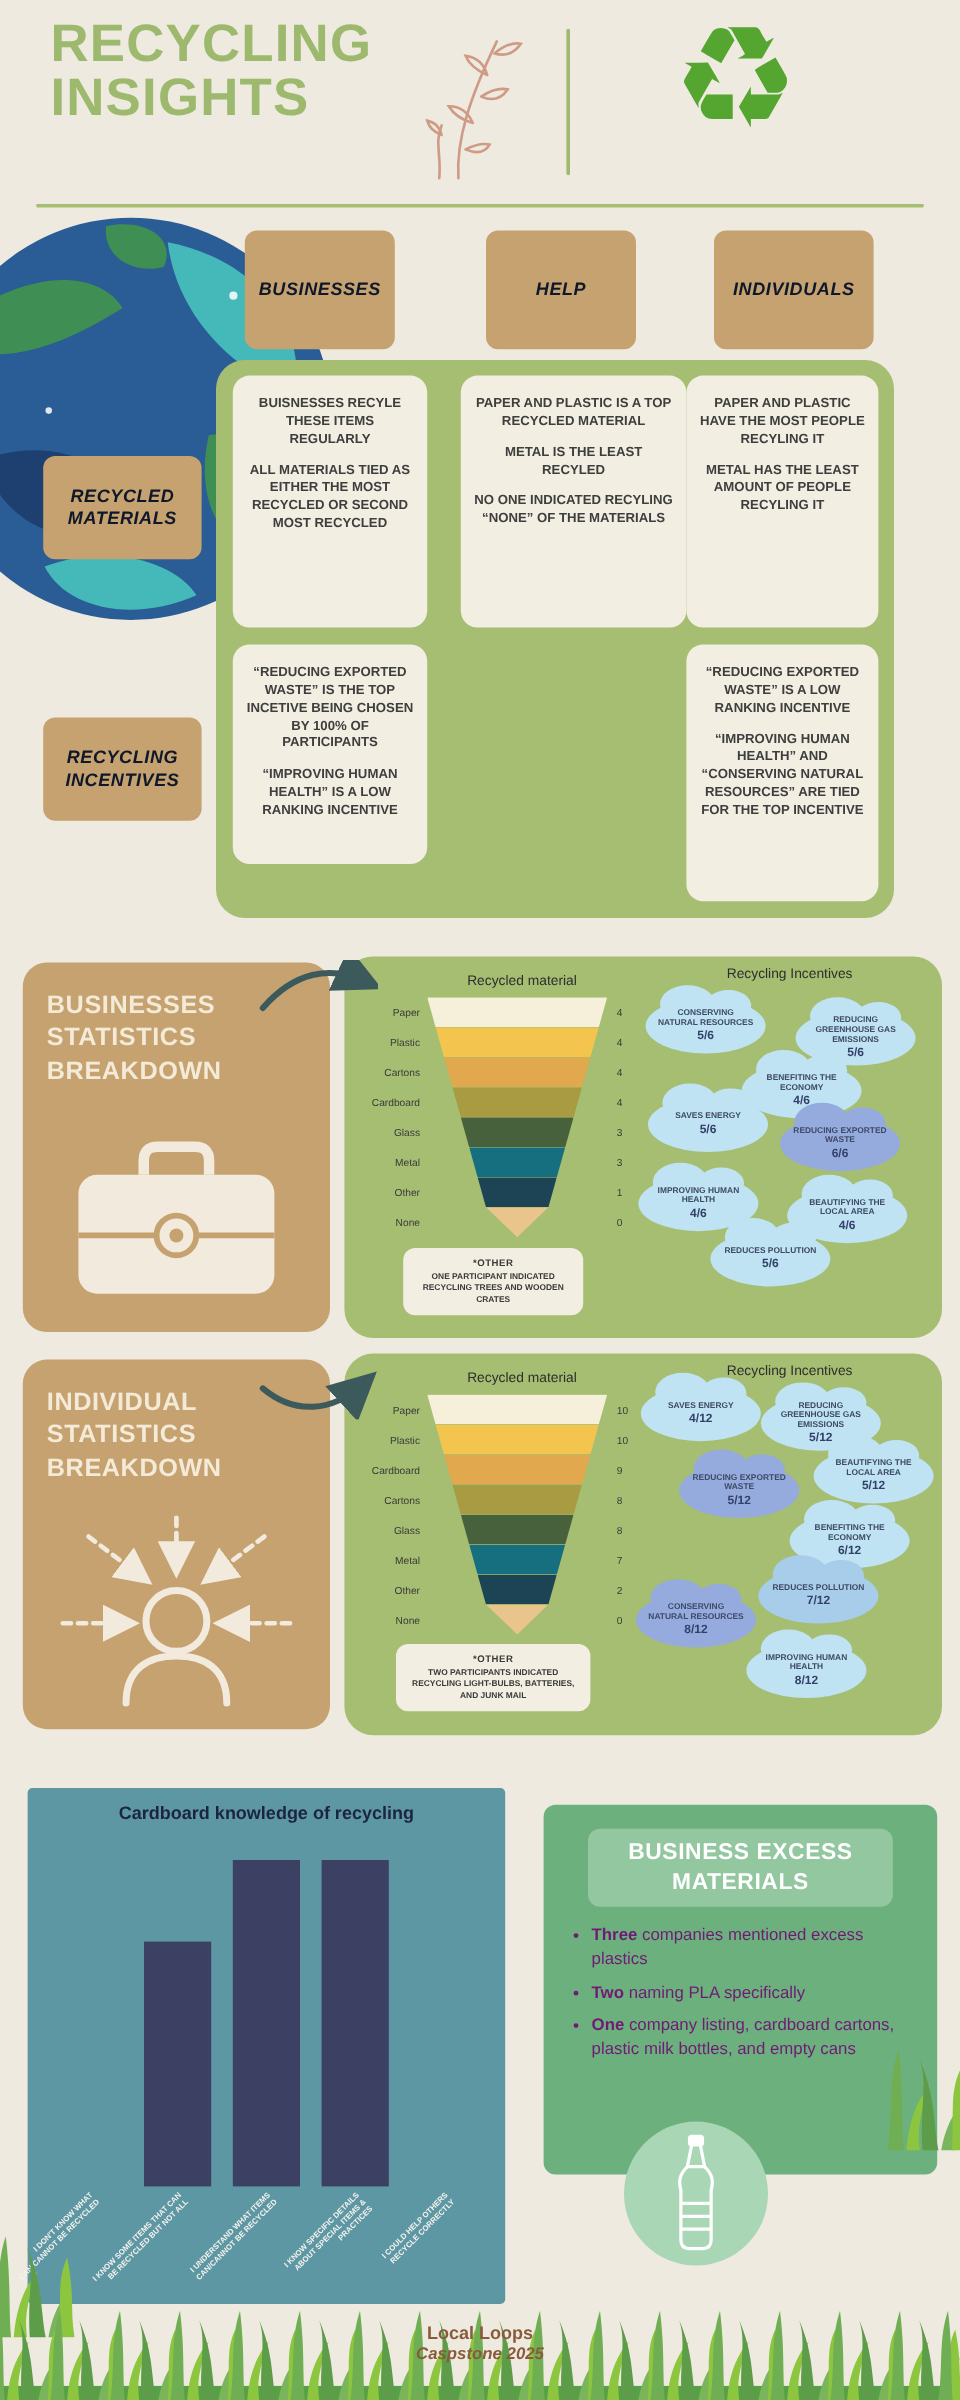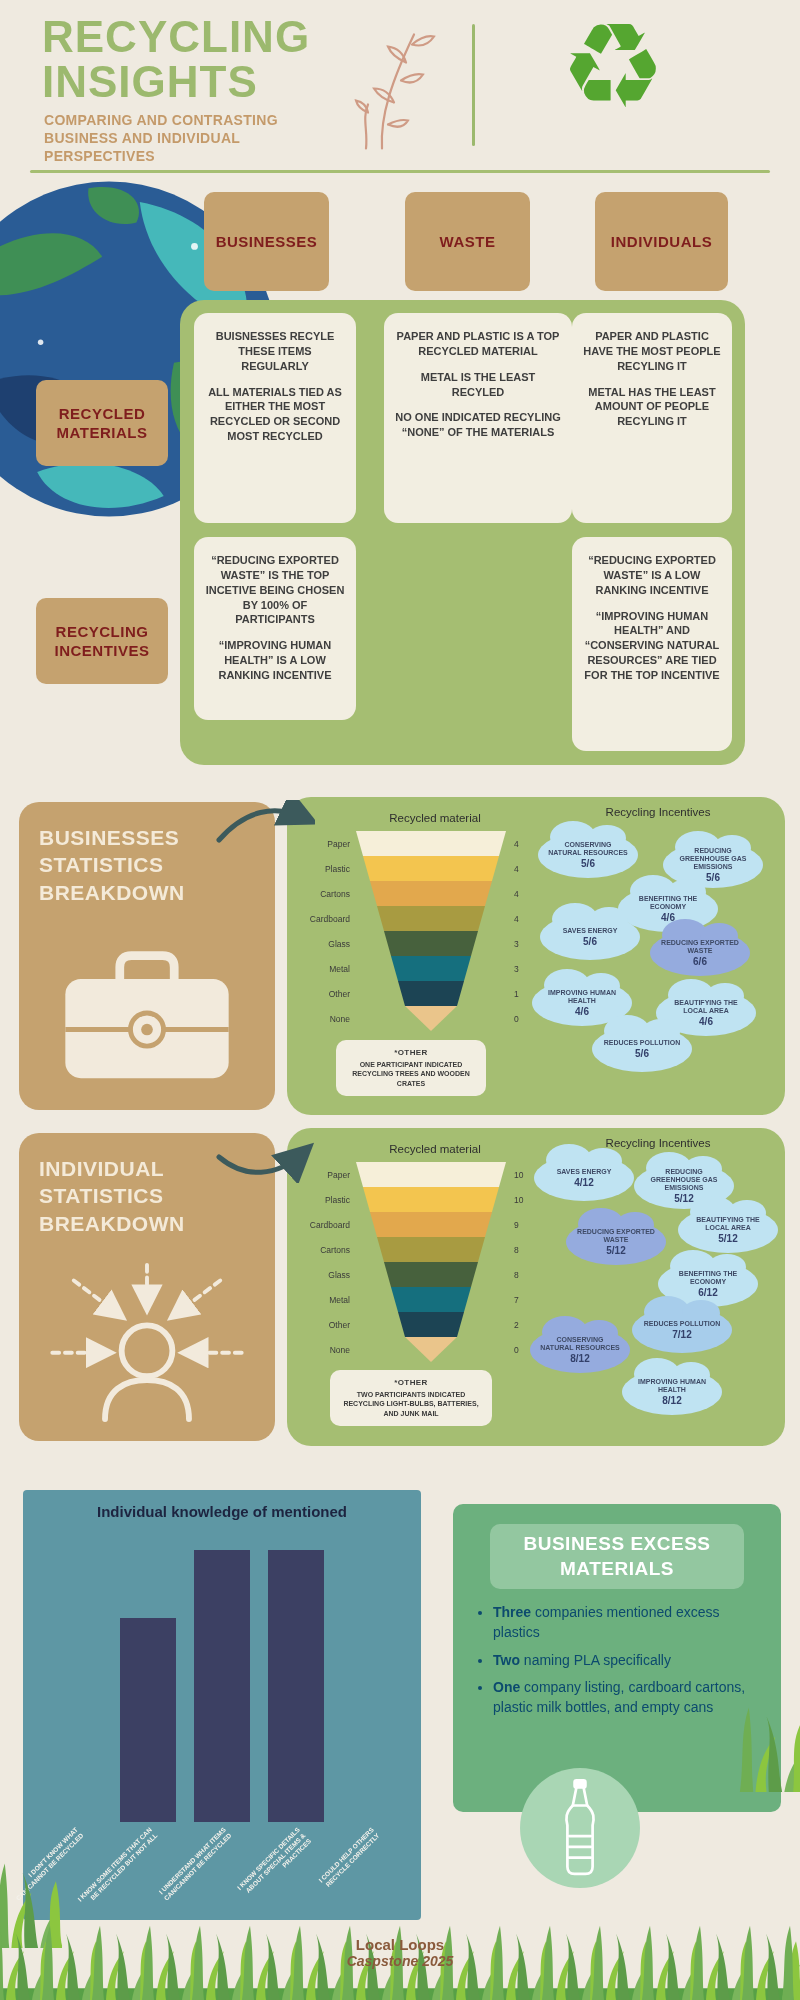--- a/index.html
+++ b/index.html
@@ -9,21 +9,21 @@
   
   .header-title{position:absolute;left:42px;top:14px;font-size:44px;font-weight:800;color:#9cb96e;line-height:1.03;letter-spacing:1px;}
   .header-subtitle{position:absolute;left:44px;top:112px;width:285px;font-size:14px;font-weight:700;color:#c49a6a;line-height:1.28;letter-spacing:.3px;}
   .plant-svg{position:absolute;left:352px;top:18px;width:100px;height:135px;}
   .header-divider{position:absolute;left:472px;top:24px;width:3px;height:122px;background:#9cb96e;border-radius:2px;}
   .recycle-symbol{position:absolute;left:560px;top:2px;font-size:118px;line-height:1.1;color:#55a630;}
   .header-rule{position:absolute;left:30px;top:170px;width:740px;height:3px;background:#a5be72;border-radius:2px;}
 
   
   .earth-svg{position:absolute;left:-62px;top:178px;width:342px;height:342px;}
-  .tan{background:#c5a26f;border-radius:10px;color:#7f1d1d;font-weight:700;display:flex;align-items:center;justify-content:center;text-align:center;position:absolute;line-height:1.3;letter-spacing:.5px;}
+  .tan{background:#c5a26f;border-radius:10px;color:#0f172a;font-weight:700;display:flex;align-items:center;justify-content:center;text-align:center;position:absolute;line-height:1.3;letter-spacing:.5px;font-style:italic;}
   .col-head{font-size:15px;}
   .row-label{font-size:15px;}
   .green-panel{position:absolute;background:#a5be72;border-radius:24px;}
   .card{position:absolute;background:#f2eee1;border-radius:14px;padding:16px 11px;color:#3e3e3e;font-weight:700;font-size:11px;line-height:1.35;text-align:center;}
   .card p{margin-bottom:11px;}
 
   
   .stats-panel{position:absolute;left:287px;width:498px;height:318px;background:#a5be72;border-radius:24px;}
   .stats-tan{position:absolute;left:19px;width:256px;height:308px;background:#c5a26f;border-radius:20px;}
   .stats-title{padding:22px 20px 0;font-size:21px;font-weight:800;color:#f4ead8;line-height:1.3;letter-spacing:.5px;}
@@ -56,21 +56,21 @@
   .knowledge-title{position:absolute;top:13px;left:0;right:0;text-align:center;font-size:15px;font-weight:700;color:#1d2440;}
   .knowledge-bars{position:absolute;left:14px;top:60px;width:370px;height:272px;display:flex;align-items:flex-end;}
   .bslot{flex:1;display:flex;justify-content:center;align-items:flex-end;height:100%;}
   .bbar{width:56px;background:#3c4063;}
   .knowledge-labels{position:absolute;left:14px;top:336px;width:370px;height:92px;}
   .blab{position:absolute;top:0;width:104px;text-align:right;font-size:6.5px;font-weight:700;color:#f4f2ec;line-height:1.25;transform-origin:100% 0;transform:rotate(-45deg);}
 
   
   .excess{position:absolute;left:453px;top:1504px;width:328px;height:308px;background:#6cb07e;border-radius:10px;}
   .excess-header{margin:20px auto 14px;width:254px;min-height:64px;background:#93c7a0;border-radius:10px;display:flex;align-items:center;justify-content:center;text-align:center;font-size:19px;font-weight:800;color:#ffffff;line-height:1.3;padding:8px;letter-spacing:.5px;}
-  .excess ul{margin:4px 18px 0 40px;color:#0c4a6e;font-size:14px;line-height:1.4;}
+  .excess ul{margin:4px 18px 0 40px;color:#701a75;font-size:14px;line-height:1.4;}
   .excess li{margin-bottom:8px;}
   .excess li strong{font-weight:800;}
   .bottle-circle{position:absolute;left:520px;top:1768px;width:120px;height:120px;border-radius:50%;background:#a9d6b4;display:flex;align-items:center;justify-content:center;z-index:2;}
 
   
   .grass{position:absolute;left:0;top:1912px;width:800px;height:88px;z-index:4;}
   .tuft-side{position:absolute;z-index:3;}
   .footer-text{position:absolute;left:0;right:0;top:1936px;text-align:center;z-index:5;color:#8a5a3c;font-weight:700;}
   .footer-text .l1{font-size:15px;}
   .footer-text .l2{font-size:14px;font-style:italic;}
@@ -95,21 +95,20 @@
         <path d="M42,90 C46,68 54,58 60,54 C52,72 50,80 52,90 Z" fill="#7ab55c"></path>
         <path d="M50,90 C52,62 48,48 56,30 C62,58 58,74 62,90 Z" fill="#8cc63f"></path>
       </g>
     </defs>
   </svg>
 
   <div class="header-title">
     <div>RECYCLING</div>
     <div>INSIGHTS</div>
   </div>
-  <div class="header-subtitle">COMPARING AND CONTRASTING BUSINESS AND INDIVIDUAL PERSPECTIVES</div>
 
   <svg class="plant-svg" viewBox="0 0 100 130">
     <g stroke="#cf9b85" stroke-width="2.2" fill="none" stroke-linecap="round">
       <path d="M30,128 C28,95 40,60 62,14"></path>
       <path d="M60,24 q12,-10 22,-8 q-8,12 -22,8"></path>
       <path d="M54,42 q-14,-6 -18,-16 q14,2 18,16"></path>
       <path d="M49,60 q12,-8 22,-6 q-8,12 -22,6"></path>
       <path d="M42,82 q-14,-4 -20,-14 q14,0 20,14"></path>
       <path d="M36,104 q12,-6 20,-4 q-6,10 -20,4"></path>
       <path d="M14,128 C16,110 10,98 16,84"></path>
@@ -135,21 +134,21 @@
       <path d="M28,120 C60,108 92,120 100,146 C70,168 38,152 28,120 Z" fill="#1e4070"></path>
       <path d="M58,172 C90,160 122,170 132,186 C100,200 68,192 58,172 Z" fill="#45b8ba"></path>
       <path d="M88,6 C110,2 122,14 116,26 C100,30 86,20 88,6 Z" fill="#3f8f55"></path>
       <circle cx="150" cy="40" r="2" fill="#ffffff" opacity="0.85"></circle>
       <circle cx="60" cy="96" r="1.6" fill="#ffffff" opacity="0.85"></circle>
       <circle cx="120" cy="130" r="1.6" fill="#ffffff" opacity="0.85"></circle>
     </g>
   </svg>
 
   <div class="tan col-head" style="left:204px;top:192px;width:125px;height:99px">BUSINESSES</div>
-  <div class="tan col-head" style="left:405px;top:192px;width:125px;height:99px">WASTE</div>
+  <div class="tan col-head" style="left:405px;top:192px;width:125px;height:99px">HELP</div>
   <div class="tan col-head" style="left:595px;top:192px;width:133px;height:99px">INDIVIDUALS</div>
 
   <div class="green-panel" style="left:180px;top:300px;width:565px;height:465px"></div>
 
   <div class="card" style="left:194px;top:313px;width:162px;height:210px">
     <p>BUISNESSES RECYLE THESE ITEMS REGULARLY</p>
     <p>ALL MATERIALS TIED AS EITHER THE MOST RECYCLED OR SECOND MOST RECYCLED</p>
   </div>
   <div class="card" style="left:384px;top:313px;width:188px;height:210px">
     <p>PAPER AND PLASTIC IS A TOP RECYCLED MATERIAL</p>
@@ -412,21 +411,21 @@
         </div>
       </div>
   </div>
 
   <div class="note" style="left:330px;top:1370px;width:162px">
     <div class="note-title">*OTHER</div>
     <div class="note-body">TWO PARTICIPANTS INDICATED RECYCLING LIGHT-BULBS, BATTERIES, AND JUNK MAIL</div>
   </div>
 
   <div class="knowledge">
-    <div class="knowledge-title">Individual knowledge of mentioned</div>
+    <div class="knowledge-title">Cardboard knowledge of recycling</div>
     <div class="knowledge-bars">
         <div class="bslot">
           <div class="bbar" style="height: 0px;"></div>
         </div>
         <div class="bslot">
           <div class="bbar" style="height: 204px;"></div>
         </div>
         <div class="bslot">
           <div class="bbar" style="height: 272px;"></div>
         </div>

